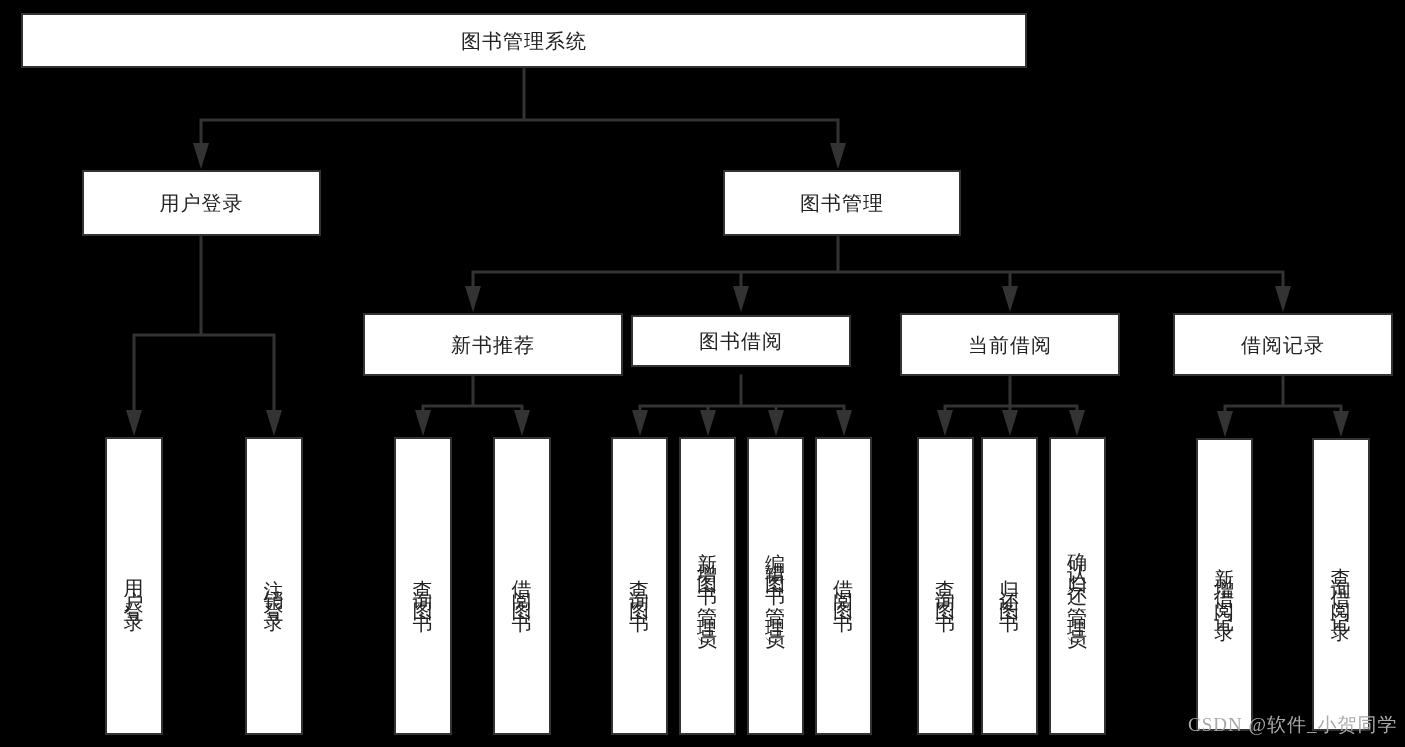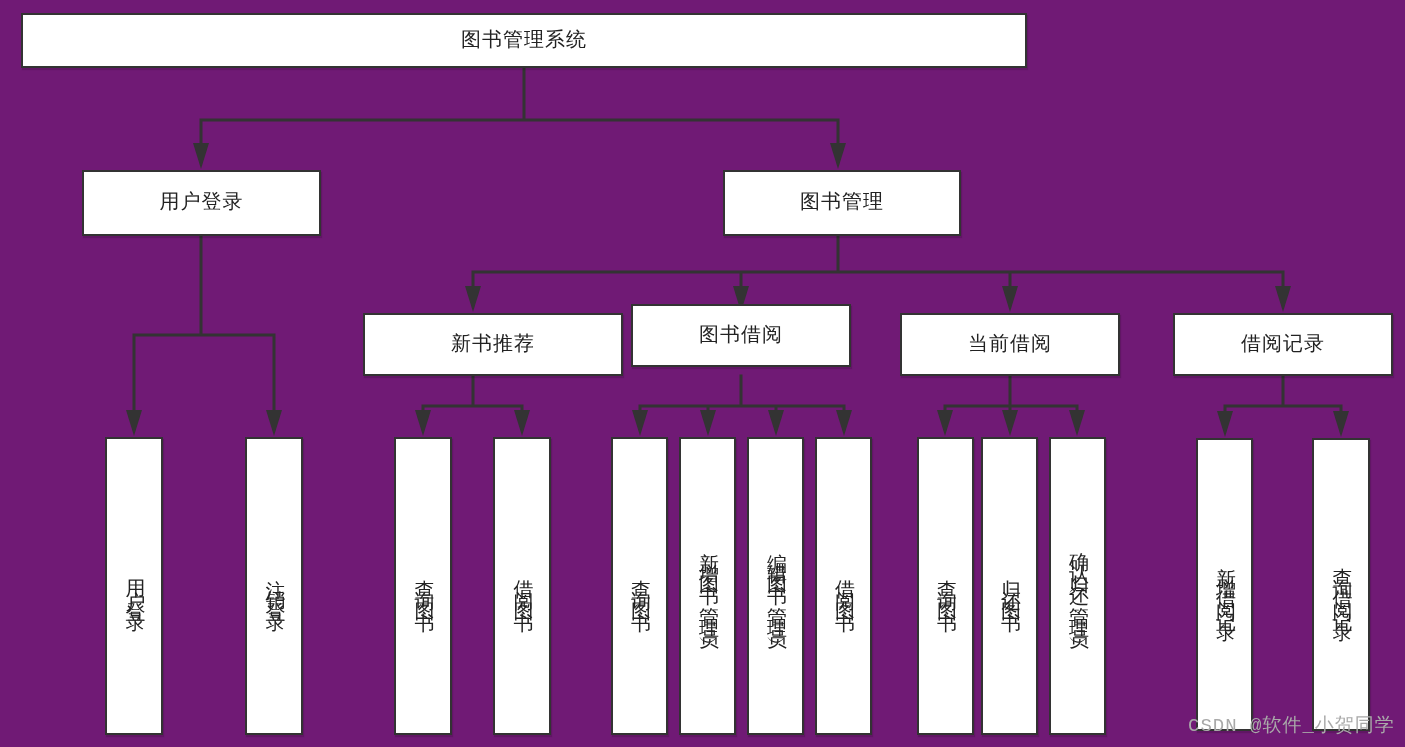--- a/index.html
+++ b/index.html
@@ -1,18 +1,18 @@
 <!DOCTYPE html>
 <html><head>
 <meta charset="utf-8">
 <style>
   html,body{margin:0;padding:0;background:#fff;}
   .canvas{
-    position:relative;width:1405px;height:747px;background:#701a75;
-    font-family:Liberation Mono, monospace;overflow:hidden;
+    position:relative;width:1405px;height:747px;background:#000000;
+    font-family:Liberation Serif, serif;overflow:hidden;
   }
   svg.wires{position:absolute;left:0;top:0;z-index:1;}
   .node{
     position:absolute;z-index:2;background:#ffffff;
     border:2px solid #333333;box-sizing:border-box;
     box-shadow:1px 2px 1px rgba(0,0,0,0.14);
     display:flex;align-items:center;justify-content:center;
     color:#222222;font-size:20px;line-height:1.2;white-space:nowrap;
   }
   .node .lbl{letter-spacing:1px;}
@@ -80,21 +80,21 @@
   <div class="node" style="left:82px;top:170px;width:239px;height:66px">
     <span class="lbl">用户登录</span>
   </div>
   <div class="node" style="left:723px;top:170px;width:238px;height:66px">
     <span class="lbl">图书管理</span>
   </div>
 
   <div class="node" style="left:363px;top:313px;width:260px;height:63px">
     <span class="lbl">新书推荐</span>
   </div>
-  <div class="node" style="left:631px;top:304px;width:220px;height:63px">
+  <div class="node" style="left:631px;top:315px;width:220px;height:52px">
     <span class="lbl">图书借阅</span>
   </div>
   <div class="node" style="left:1173px;top:313px;width:220px;height:63px">
     <span class="lbl">借阅记录</span>
   </div>
   <div class="node" style="left:900px;top:313px;width:220px;height:63px">
     <span class="lbl">当前借阅</span>
   </div>
 
   <div class="node v" style="left:105px;top:437px;width:58px;height:298px">

